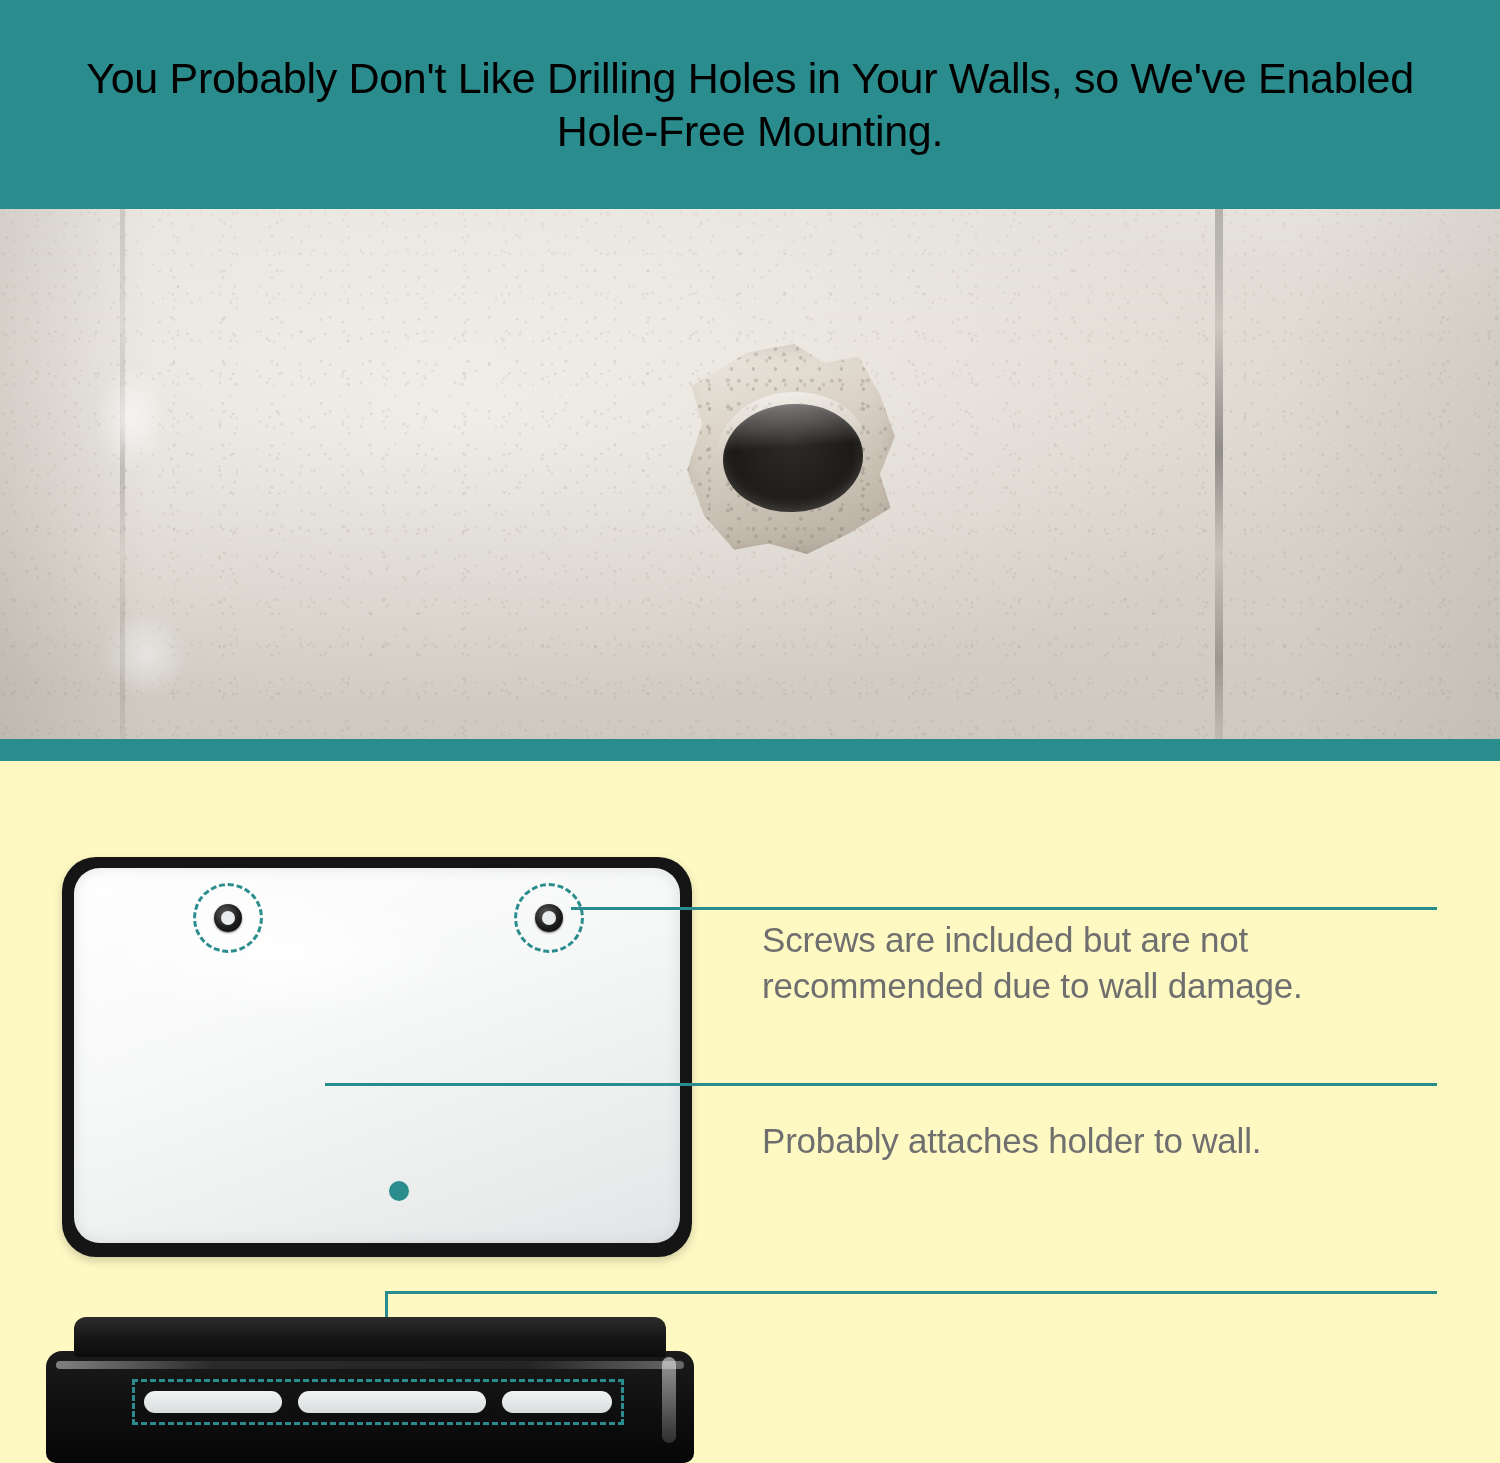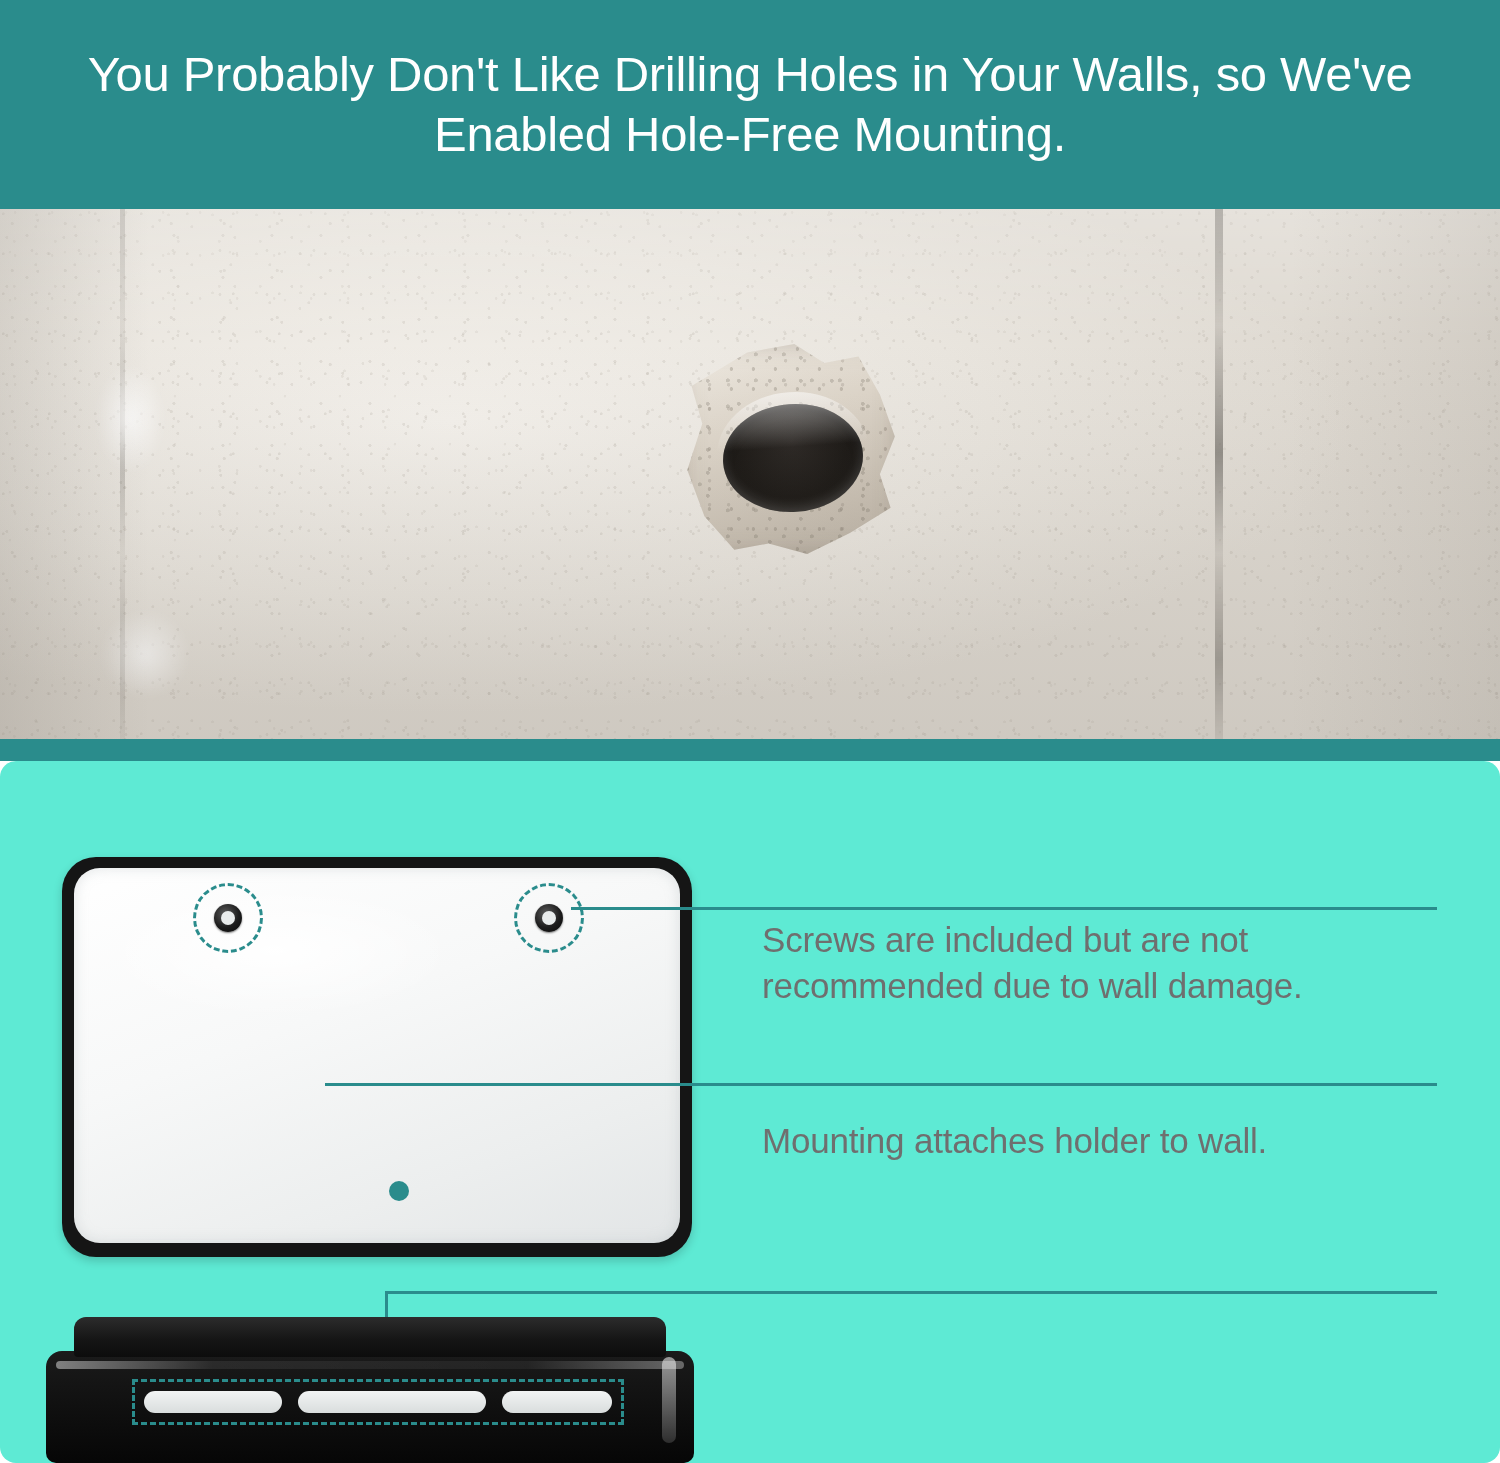--- a/index.html
+++ b/index.html
@@ -23,22 +23,22 @@
     width: 1500px;
     height: 209px;
     background: #2a8c8c;
     display: flex;
     align-items: center;
     justify-content: center;
     box-sizing: border-box;
     padding: 0 40px;
   }
   .banner-text {
-    color: #ffffff;
-    font-size: 49px;
+    color: #000000;
+    font-size: 43px;
     line-height: 1.22;
     text-align: center;
     font-weight: 400;
     letter-spacing: -0.3px;
   }
 
   
   .photo {
     position: absolute;
     left: 0;
@@ -181,22 +181,21 @@
     background: #2a8c8c;
   }
 
   
   .panel {
     position: absolute;
     left: 0;
     top: 761px;
     width: 1500px;
     height: 702px;
-    background: #5eead4;
-    border-radius: 16px;
+    background: #fef9c3;
   }
 
   
   .holder {
     position: absolute;
     left: 62px;
     top: 96px;
     width: 630px;
     height: 400px;
     border-radius: 34px;
@@ -391,14 +390,14 @@
     <div class="side-top"></div>
     <div class="side-edge-hl"></div>
     <div class="side-right-hl"></div>
     <div class="vent v1"></div>
     <div class="vent v2"></div>
     <div class="vent v3"></div>
     <div class="dash-rect"></div>
   </div>
 
   <div class="callout c1">Screws are included but are not recommended due to wall damage.</div>
-  <div class="callout c2">Mounting attaches holder to wall.</div>
+  <div class="callout c2">Probably attaches holder to wall.</div>
 </div>
 
 </body></html>

